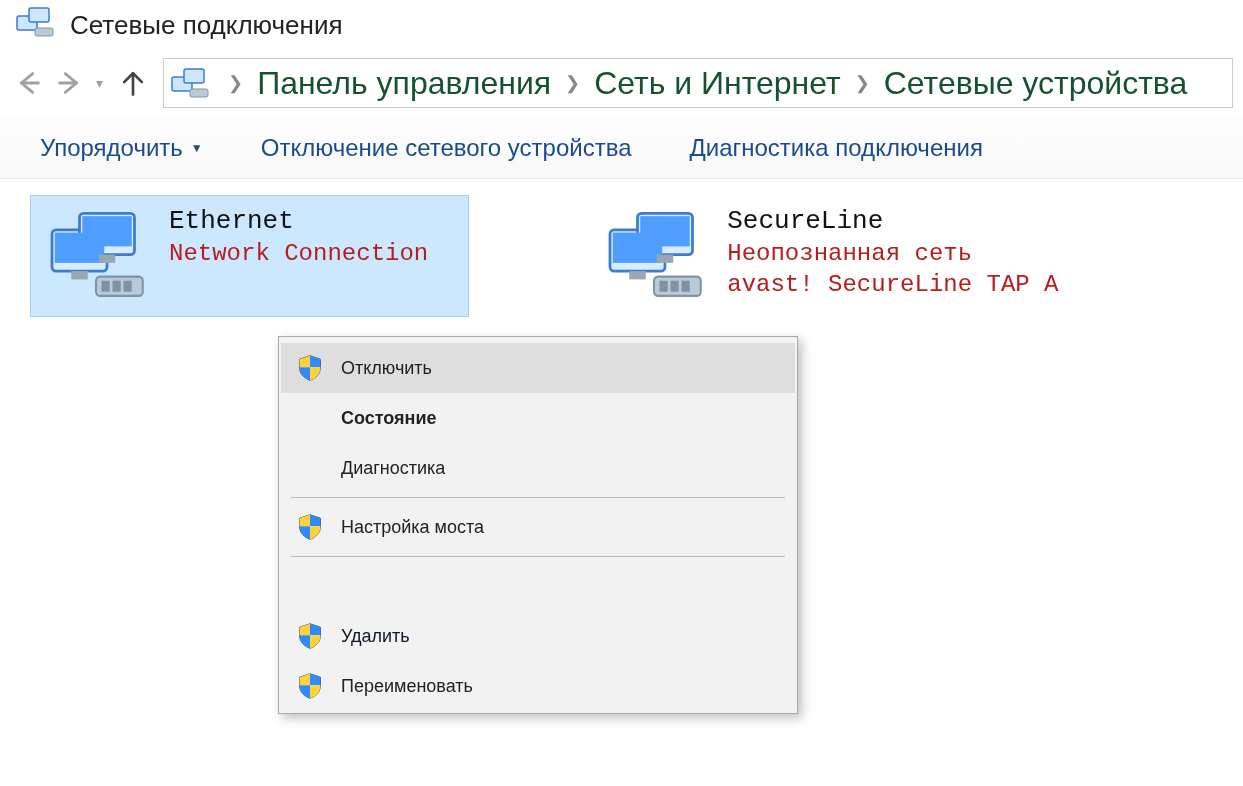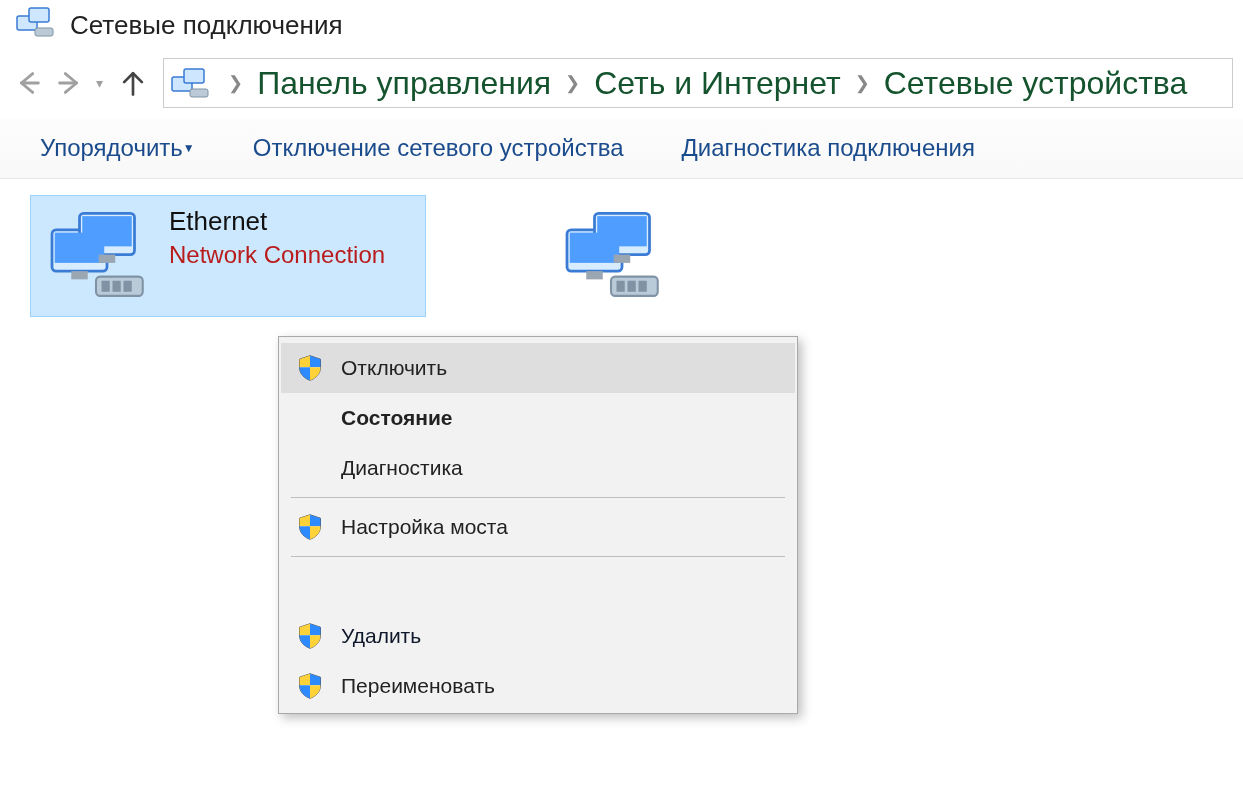--- a/index.html
+++ b/index.html
@@ -81,31 +81,32 @@
   .toolbar {
     display: flex;
     align-items: center;
     gap: 58px;
     padding: 16px 40px;
     border-bottom: 1px solid #e6e6e6;
     background: linear-gradient(#fdfdfd,#f8f8f8);
     font-size: 24px;
     color: #1a4b8c;
   }
-  .toolbar-item { display:flex; align-items:center; gap:0; }
+  .toolbar-item { display:flex; align-items:center; gap:8px; }
   .tb-caret { font-size: 12px; color:#1a4b8c; }
 
   
   .content {
     position: relative;
     padding: 16px 30px;
   }
   .conn-row {
     display: flex;
     gap: 119px;
+    font-family: Liberation Mono, monospace;
   }
   .conn-item {
     display: flex;
     align-items: flex-start;
     gap: 18px;
     padding: 10px 40px 10px 10px;
     border: 1px solid transparent;
   }
   .conn-item.selected {
     background: #cce8ff;
@@ -125,21 +126,21 @@
     background: #f2f2f2;
     border: 1px solid #a9a9a9;
     box-shadow: 4px 4px 10px rgba(0,0,0,.25);
     padding: 6px 2px 2px 2px;
   }
   .cm-item {
     display: flex;
     align-items: center;
     gap: 16px;
     padding: 10px 20px 10px 14px;
-    font-size: 21px;
+    font-size: 18px;
     color: #222;
   }
   .cm-item.hover { background: #dedede; }
   .cm-item.bold { font-weight: 600; }
   .cm-item.disabled { color: #0f172a; }
   .cm-icon { width: 30px; height: 30px; display:flex;align-items:center;justify-content:center; }
   .cm-icon.spacer { width:30px; }
   .cm-sep {
     height: 1px;
     background: #bdbdbd;
@@ -266,20 +267,25 @@
         <span class="conn-sub">Network Connection</span>
       </div>
     </div>
 
     <div class="conn-item">
       <span class="conn-icon">
         <svg viewBox="0 0 80 70" width="110" height="100">
             <use href="#net-monitors"></use>
           </svg>
       </span>
+      <div class="conn-text">
+        <span class="conn-name">SecureLine</span>
+        <span class="conn-sub">Неопознанная сеть</span>
+        <span class="conn-sub">avast! SecureLine TAP A</span>
+      </div>
     </div>
   </div>
 </div>
 
 <div class="context-menu">
 
   <div class="cm-item hover">
     <span class="cm-icon">
       <svg viewBox="0 0 30 32" width="28" height="28">
           <use href="#uac-shield"></use>

